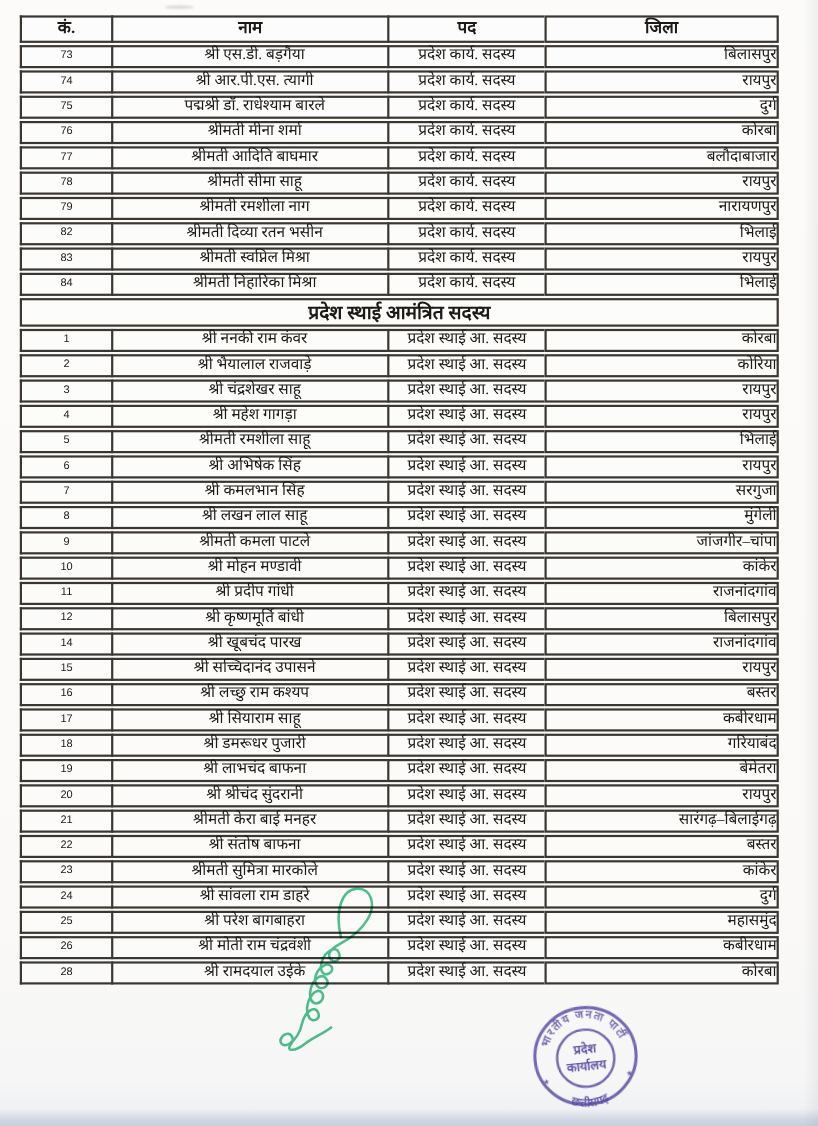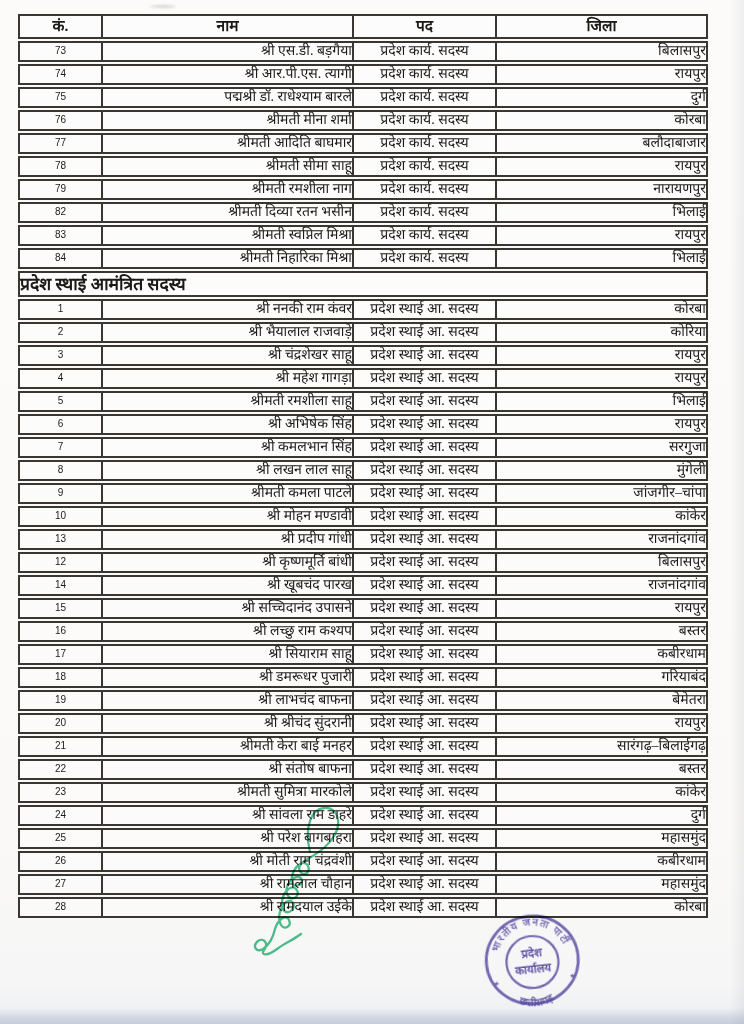--- a/index.html
+++ b/index.html
@@ -40,25 +40,25 @@
     vertical-align: middle;
     line-height: 1.05;
     background: rgba(255,255,255,0.35);
   }
   .roster th:last-child, .roster td:last-child { border-right: 2px solid #3a3733; }
   .roster th {
     height: 25px; font-size: 15.5px; font-weight: bold; text-align: center;
   }
   .roster td { height: 21px; font-size: 14px; }
   td.c-no   { text-align: center; font-family: "Liberation Sans", sans-serif; font-size: 10px; }
-  td.c-name { text-align: right; padding-left: 8px; margin-left: 48px; }
+  td.c-name { text-align: center; padding-left: 8px; margin-left: 48px; }
   td.c-post { text-align: center; }
   td.c-dist { text-align: right; }
   td.section-title {
-    height: 26px; text-align: left; font-size: 17.5px; font-weight: bold;
+    height: 26px; text-align: center; font-size: 17.5px; font-weight: bold;
     border-right: 2px solid #3a3733;
   }
 
   .signature {
     position: absolute; left: 248px; top: 798px; width: 110px; height: 175px;
     mix-blend-mode: multiply; opacity: 0.92;
   }
   .stamp {
     position: absolute; left: 483px; top: 912px; width: 100px; height: 110px;
     mix-blend-mode: multiply; filter: blur(0.4px); opacity: 0.95;
@@ -244,21 +244,21 @@
         </tr>
 
         <tr>
           <td class="c-no">10</td>
           <td class="c-name">श्री मोहन मण्डावी</td>
           <td class="c-post">प्रदेश स्थाई आ. सदस्य</td>
           <td class="c-dist">कांकेर</td>
         </tr>
 
         <tr>
-          <td class="c-no">13</td>
+          <td class="c-no">11</td>
           <td class="c-name">श्री प्रदीप गांधी</td>
           <td class="c-post">प्रदेश स्थाई आ. सदस्य</td>
           <td class="c-dist">राजनांदगांव</td>
         </tr>
 
         <tr>
           <td class="c-no">12</td>
           <td class="c-name">श्री कृष्णमूर्ति बांधी</td>
           <td class="c-post">प्रदेश स्थाई आ. सदस्य</td>
           <td class="c-dist">बिलासपुर</td>
@@ -349,26 +349,20 @@
           <td class="c-dist">महासमुंद</td>
         </tr>
 
         <tr>
           <td class="c-no">26</td>
           <td class="c-name">श्री मोती राम चंद्रवंशी</td>
           <td class="c-post">प्रदेश स्थाई आ. सदस्य</td>
           <td class="c-dist">कबीरधाम</td>
         </tr>
 
-        <tr>
-          <td class="c-no">27</td>
-          <td class="c-name">श्री रामलाल चौहान</td>
-          <td class="c-post">प्रदेश स्थाई आ. सदस्य</td>
-          <td class="c-dist">महासमुंद</td>
-        </tr>
 
         <tr>
           <td class="c-no">28</td>
           <td class="c-name">श्री रामदयाल उईके</td>
           <td class="c-post">प्रदेश स्थाई आ. सदस्य</td>
           <td class="c-dist">कोरबा</td>
         </tr>
       </tbody>
   </table>
 

